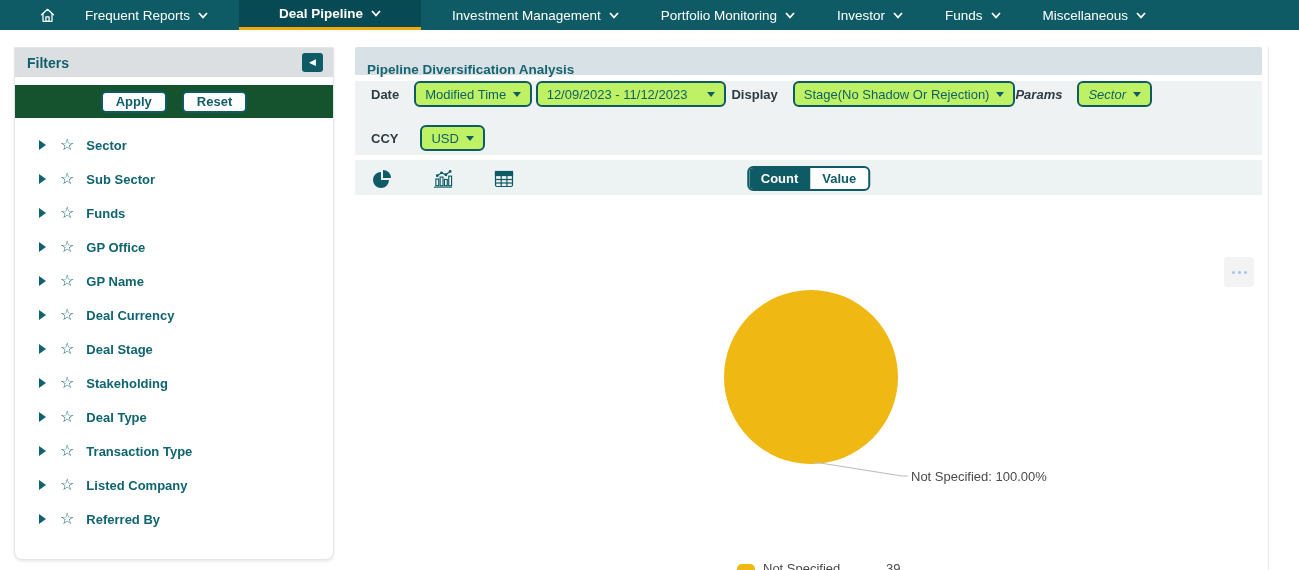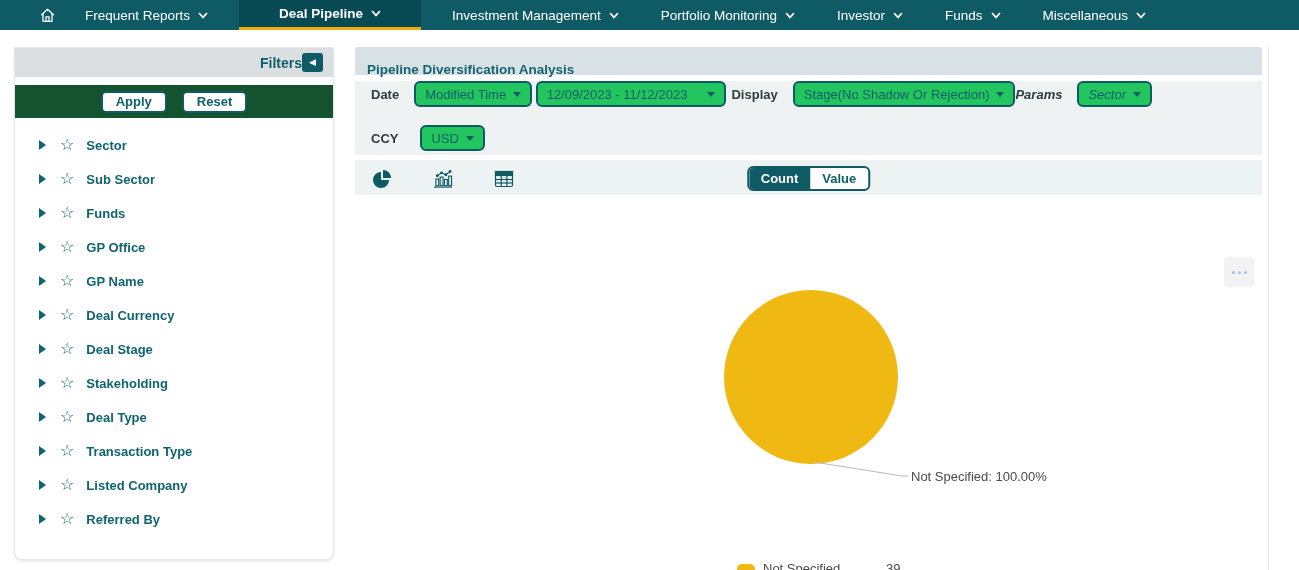--- a/index.html
+++ b/index.html
@@ -30,21 +30,20 @@
   .chev { width: 10px; height: 7px; display: inline-block; }
   
   .sidebar {
     position: absolute; left: 14px; top: 47px; width: 320px; height: 513px;
     background: #ffffff; border: 1px solid #E4E6E8; border-radius: 0 0 8px 8px;
     box-shadow: 0 2px 3px rgba(0,0,0,0.08);
   }
   .sidebar-header {
     height: 29px; background: #DBDFE1; display: flex; align-items: center;
     padding: 0 10px 0 12px;
-    text-align: right;
   }
   .sidebar-title { color: #0F5E69; font-size: 14px; font-weight: 700; flex: 1; }
   .collapse-btn {
     width: 21px; height: 19px; background: #0E5B65; border-radius: 3px;
     display: flex; align-items: center; justify-content: center;
     color: #ffffff; font-size: 9px; cursor: pointer; line-height: 1;
   }
   .apply-row {
     margin-top: 8px; height: 33px; background: #14532d;
     display: flex; align-items: center; justify-content: center; gap: 15px;
@@ -73,21 +72,21 @@
   }
   .main-title { color: #176470; font-size: 13.5px; font-weight: 700; margin-top: 16px; }
   .controls {
     position: absolute; left: 0; top: 34px; width: 907px; height: 74px; background: #EFF2F2;
   }
   .ctrl-row { display: flex; align-items: center; padding-left: 16px; }
   .ctrl-row.r1 { }
   .ctrl-row.r2 { padding-top: 18px; }
   .ctrl-label { color: #2F3B40; font-size: 13px; font-weight: 700; margin-right: 15px; }
   .dropdown {
-    background: #22c55e; border: 2px solid #0E5B65; border-radius: 6px; height: 26px;
+    background: #bef264; border: 2px solid #0E5B65; border-radius: 6px; height: 26px;
     display: flex; align-items: center; gap: 7px; padding: 0 9px;
     color: #0F5E69; font-size: 13px; cursor: pointer; white-space: nowrap;
   }
   .dd-arrow {
     width: 0; height: 0; border-top: 5px solid #0E5B65;
     border-left: 4px solid transparent; border-right: 4px solid transparent; margin-top: 1px;
   }
   .params-group { margin-left: auto; margin-right: 110px; display: flex; align-items: center; font-style: italic; }
   .gap16 { width: 16px; }
   .gap23 { width: 23px; }

